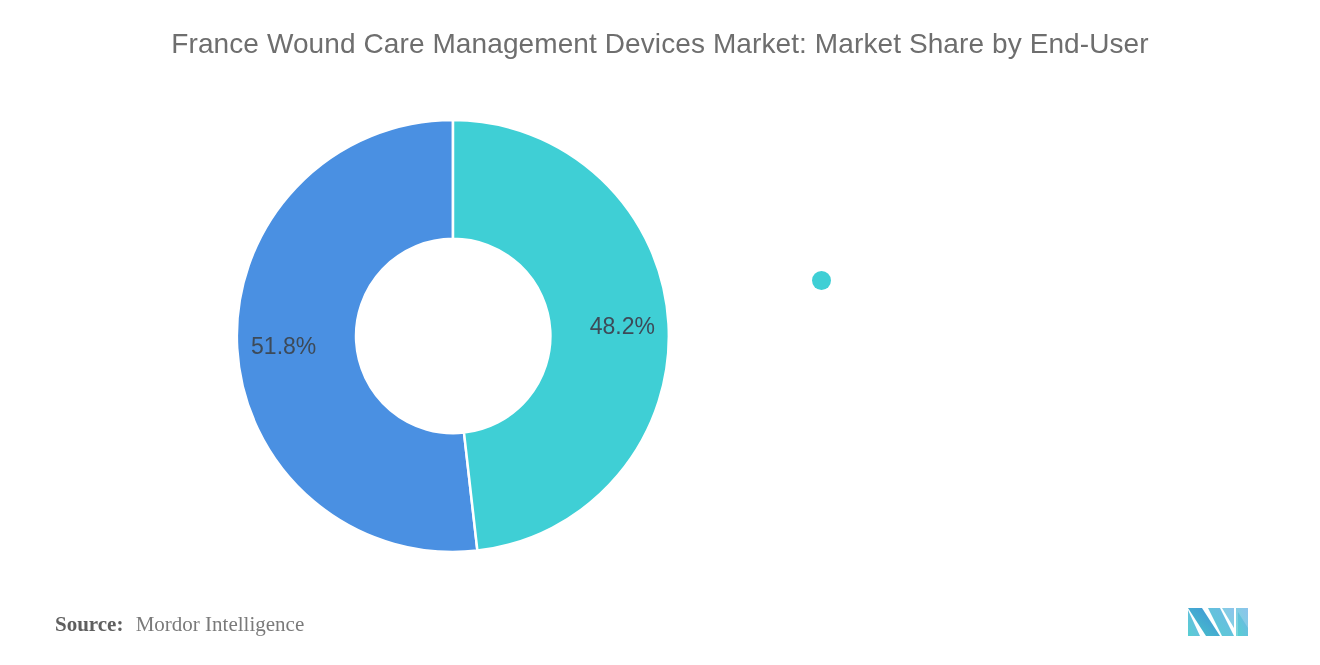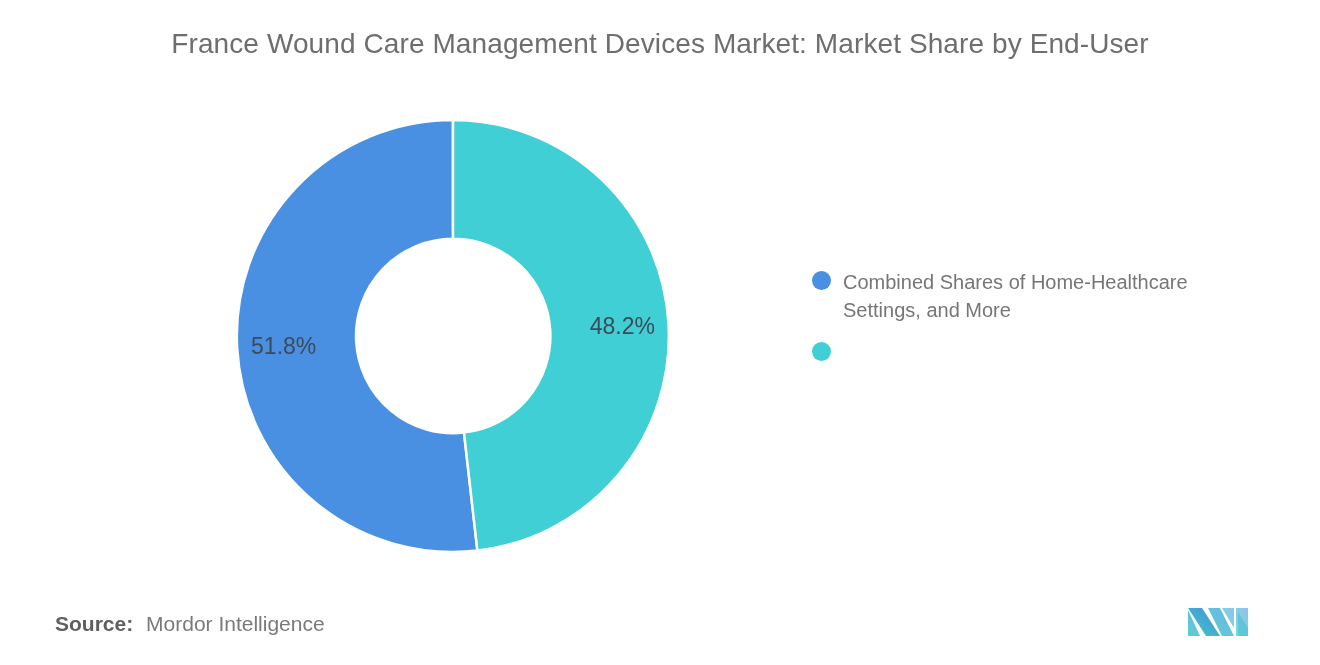--- a/index.html
+++ b/index.html
@@ -78,20 +78,21 @@
   }
 
   
   #source-line {
     position: absolute;
     left: 55px;
     top: 612px;
     font-size: 21px;
     color: #6f6f6f;
     white-space: nowrap;
+    font-family: Liberation Serif, serif;
   }
   #source-line .src-key {
     font-weight: bold;
     color: #5f5f5f;
   }
   #source-line .src-val {
     font-weight: 400;
     color: #7a7a7a;
     margin-left: 7px;
   }
@@ -116,24 +117,20 @@
 
     <path fill="#3fcfd5" stroke="#ffffff" stroke-width="2.5" d="M 216.0 0.0 A 216 216 0 0 1 240.4 430.6 L 227.0 312.6 A 97.2 97.2 0 0 0 216.0 118.8 Z"></path>
 
     <text class="slice-label" x="46.7" y="233.6" text-anchor="middle">51.8%</text>
     <text class="slice-label" x="385.3" y="214.4" text-anchor="middle">48.2%</text>
   </svg>
 </div>
 
 <div id="legend">
 
-  <div class="legend-item">
-    <span class="legend-swatch" style="background:#4a90e2"></span>
-    <span class="legend-label">Combined Shares of Home-Healthcare Settings, and More</span>
-  </div>
 
   <div class="legend-item">
     <span class="legend-swatch" style="background:#3fcfd5"></span>
   </div>
 
 </div>
 
 <div id="source-line">
   <span class="src-key">Source:</span>
   <span class="src-val">Mordor Intelligence</span>

